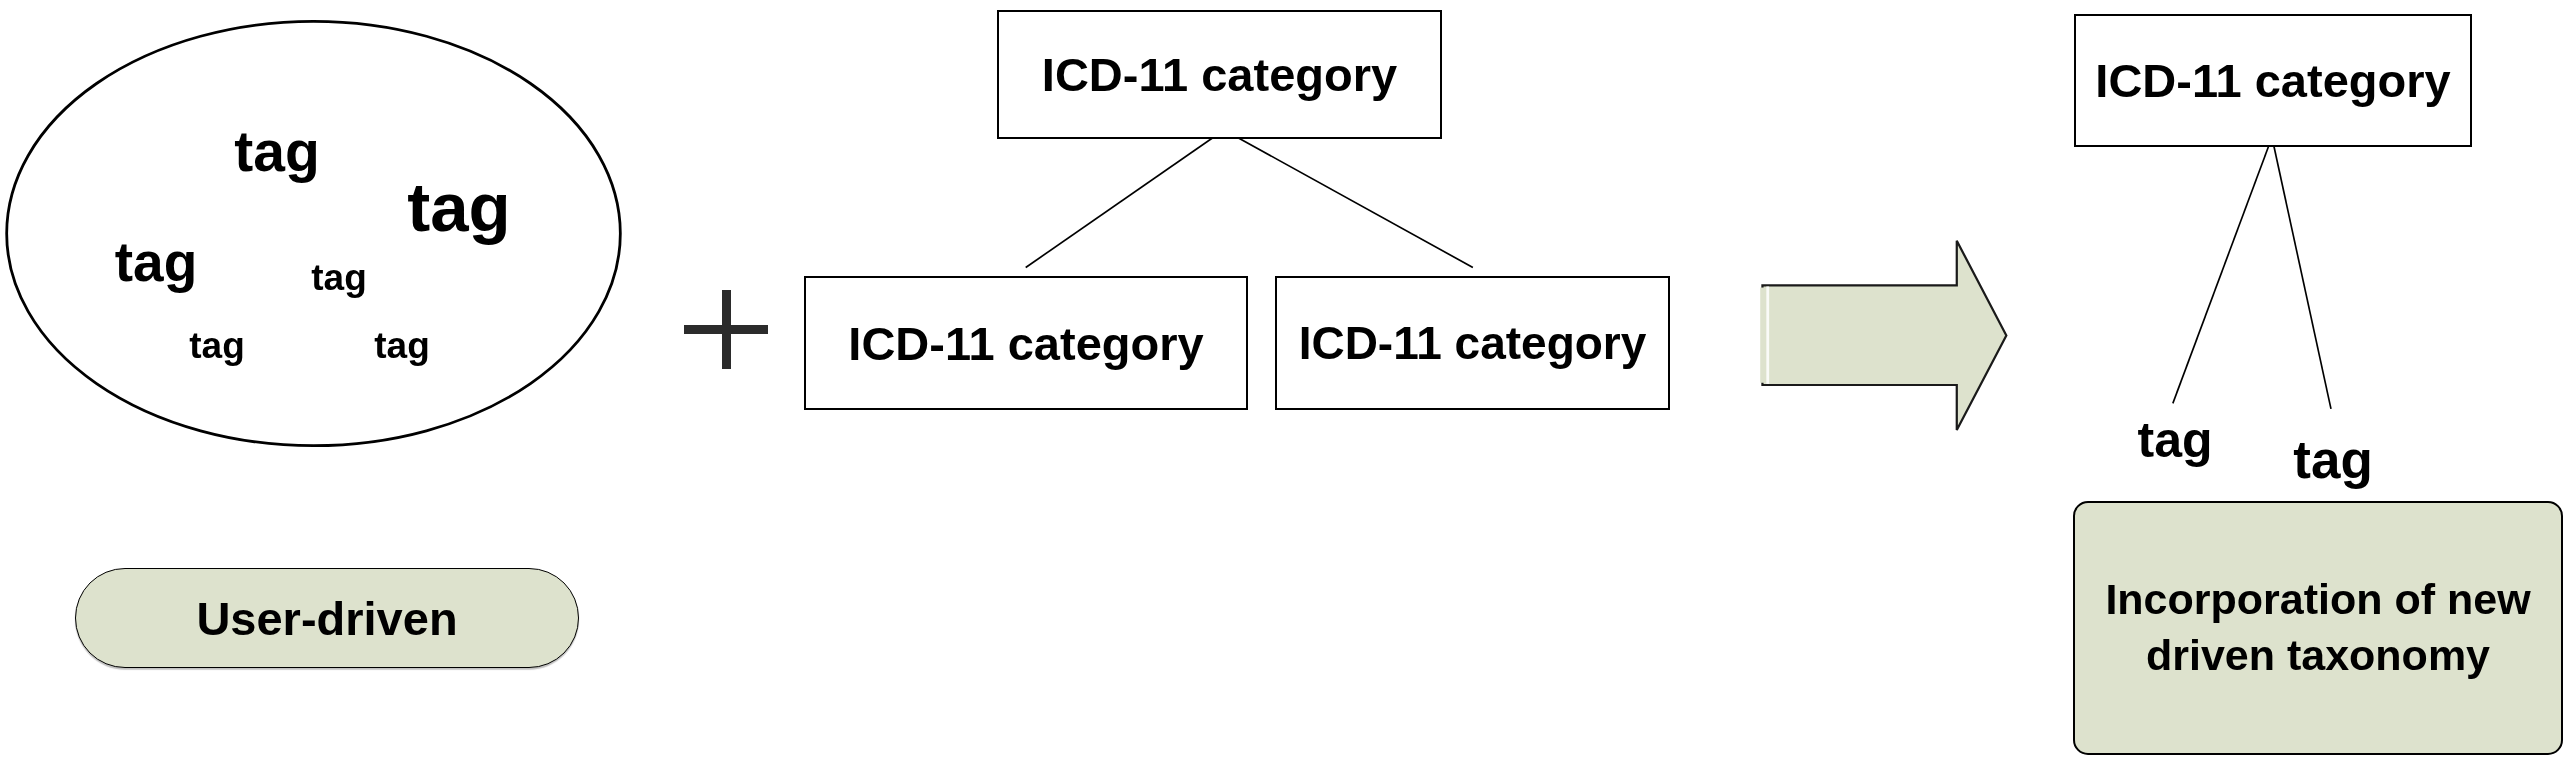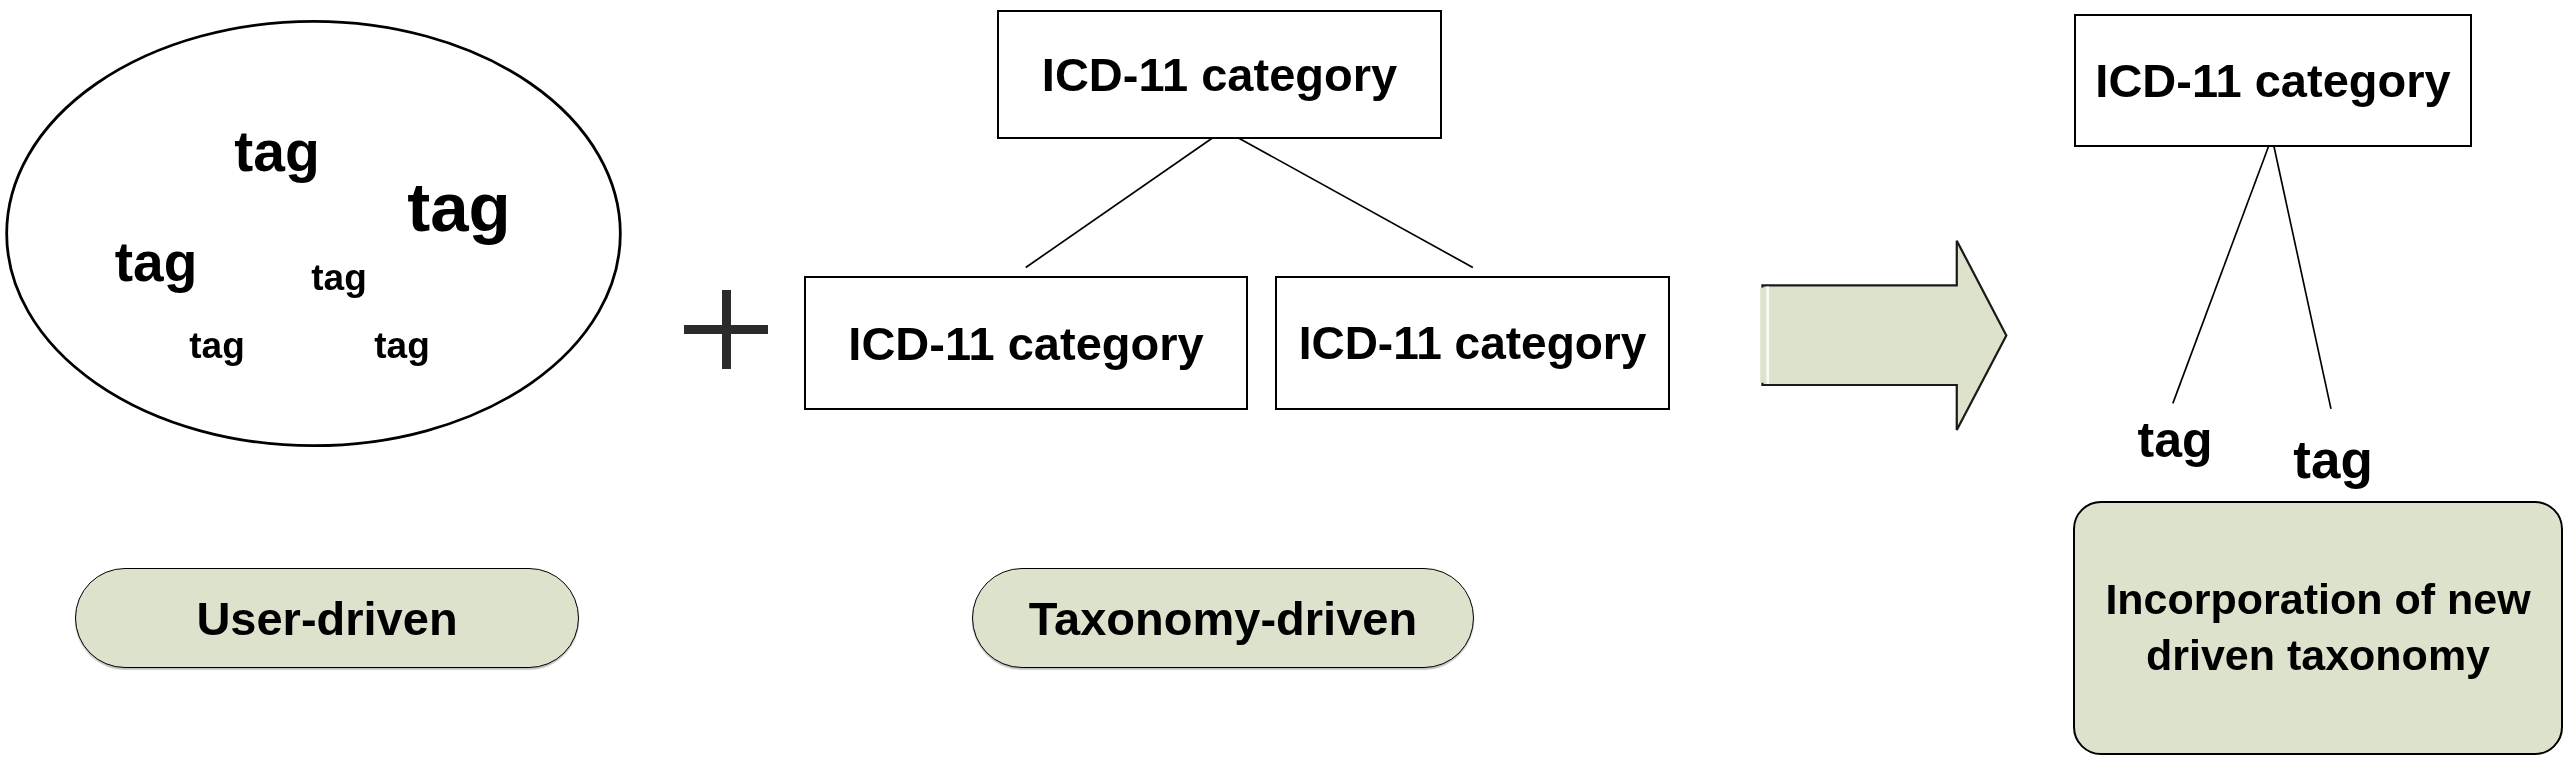--- a/index.html
+++ b/index.html
@@ -115,21 +115,21 @@
 
   
   .resultbox {
     position: absolute;
     left: 2073px;
     top: 501px;
     width: 490px;
     height: 254px;
     box-sizing: border-box;
     border: 2.2px solid #000000;
-    border-radius: 28px;
+    border-radius: 15px;
     background: #dde2cd;
     display: flex;
     flex-direction: column;
     align-items: center;
     justify-content: center;
     font-weight: 700;
     font-size: 43px;
     line-height: 1.3;
     text-align: center;
   }
@@ -180,23 +180,20 @@
 
   <div class="icdbox box-root-right">
     <span>ICD-11 category</span>
   </div>
   <div class="leaftag lt1">tag</div>
   <div class="leaftag lt2">tag</div>
 
   <div class="pill pill-user">
     <span>User-driven</span>
   </div>
-  <div class="pill pill-tax">
-    <span>Taxonomy-driven</span>
-  </div>
 
   <div class="resultbox">
     <div>Incorporation of new</div>
     <div>driven taxonomy</div>
   </div>
 
 </div>
 
 
 </body></html>

